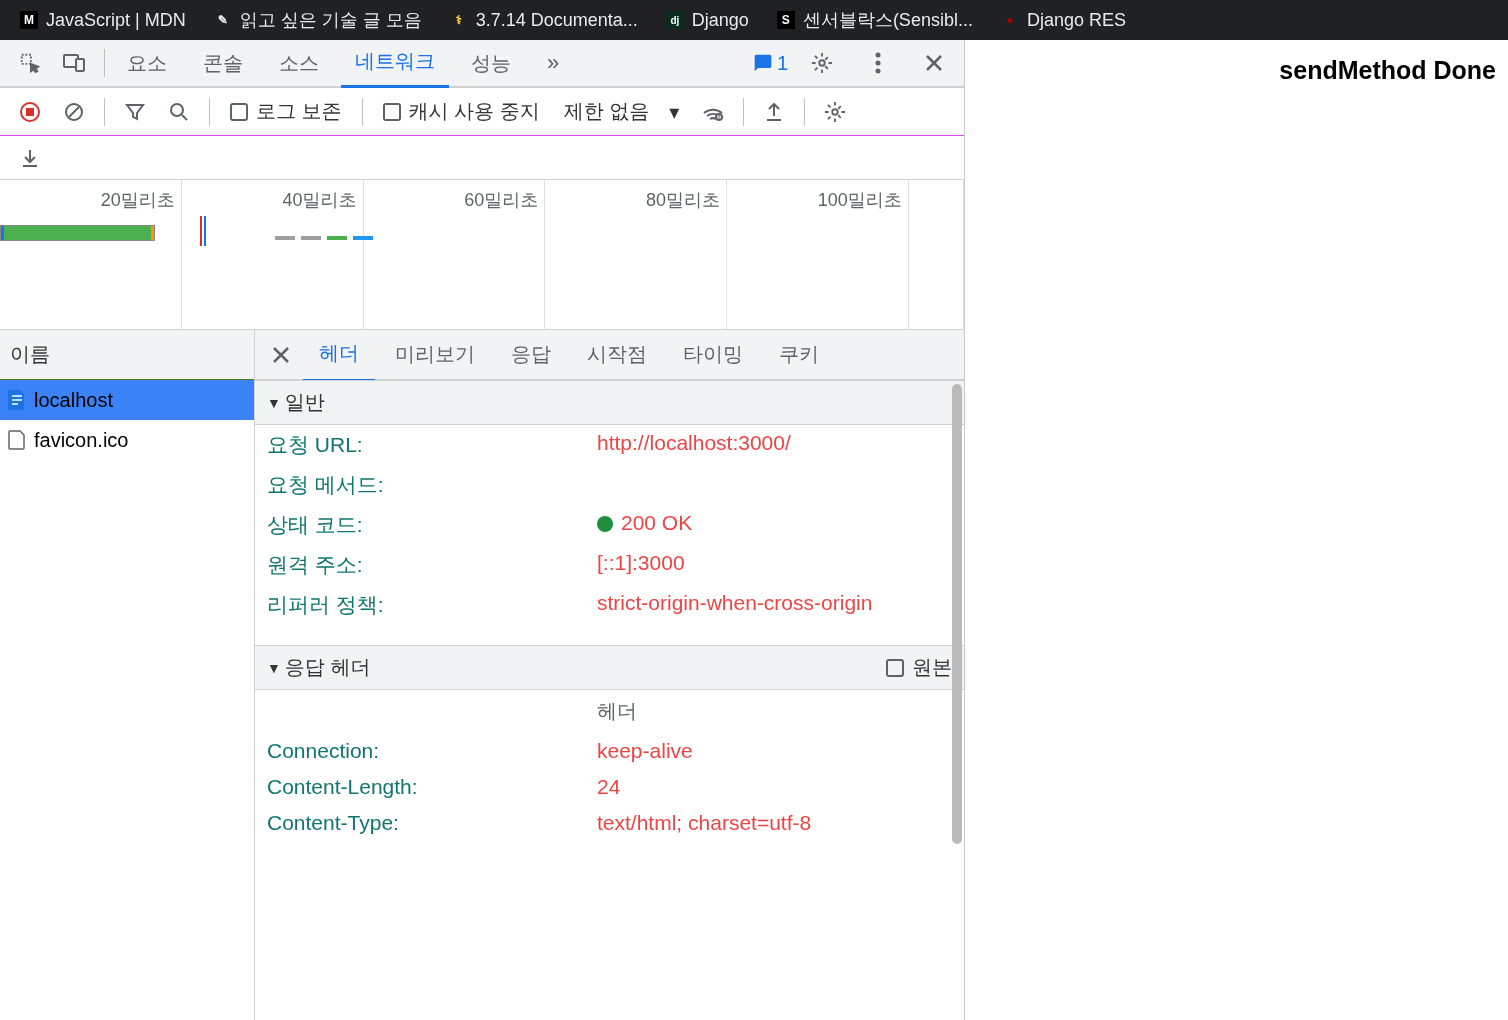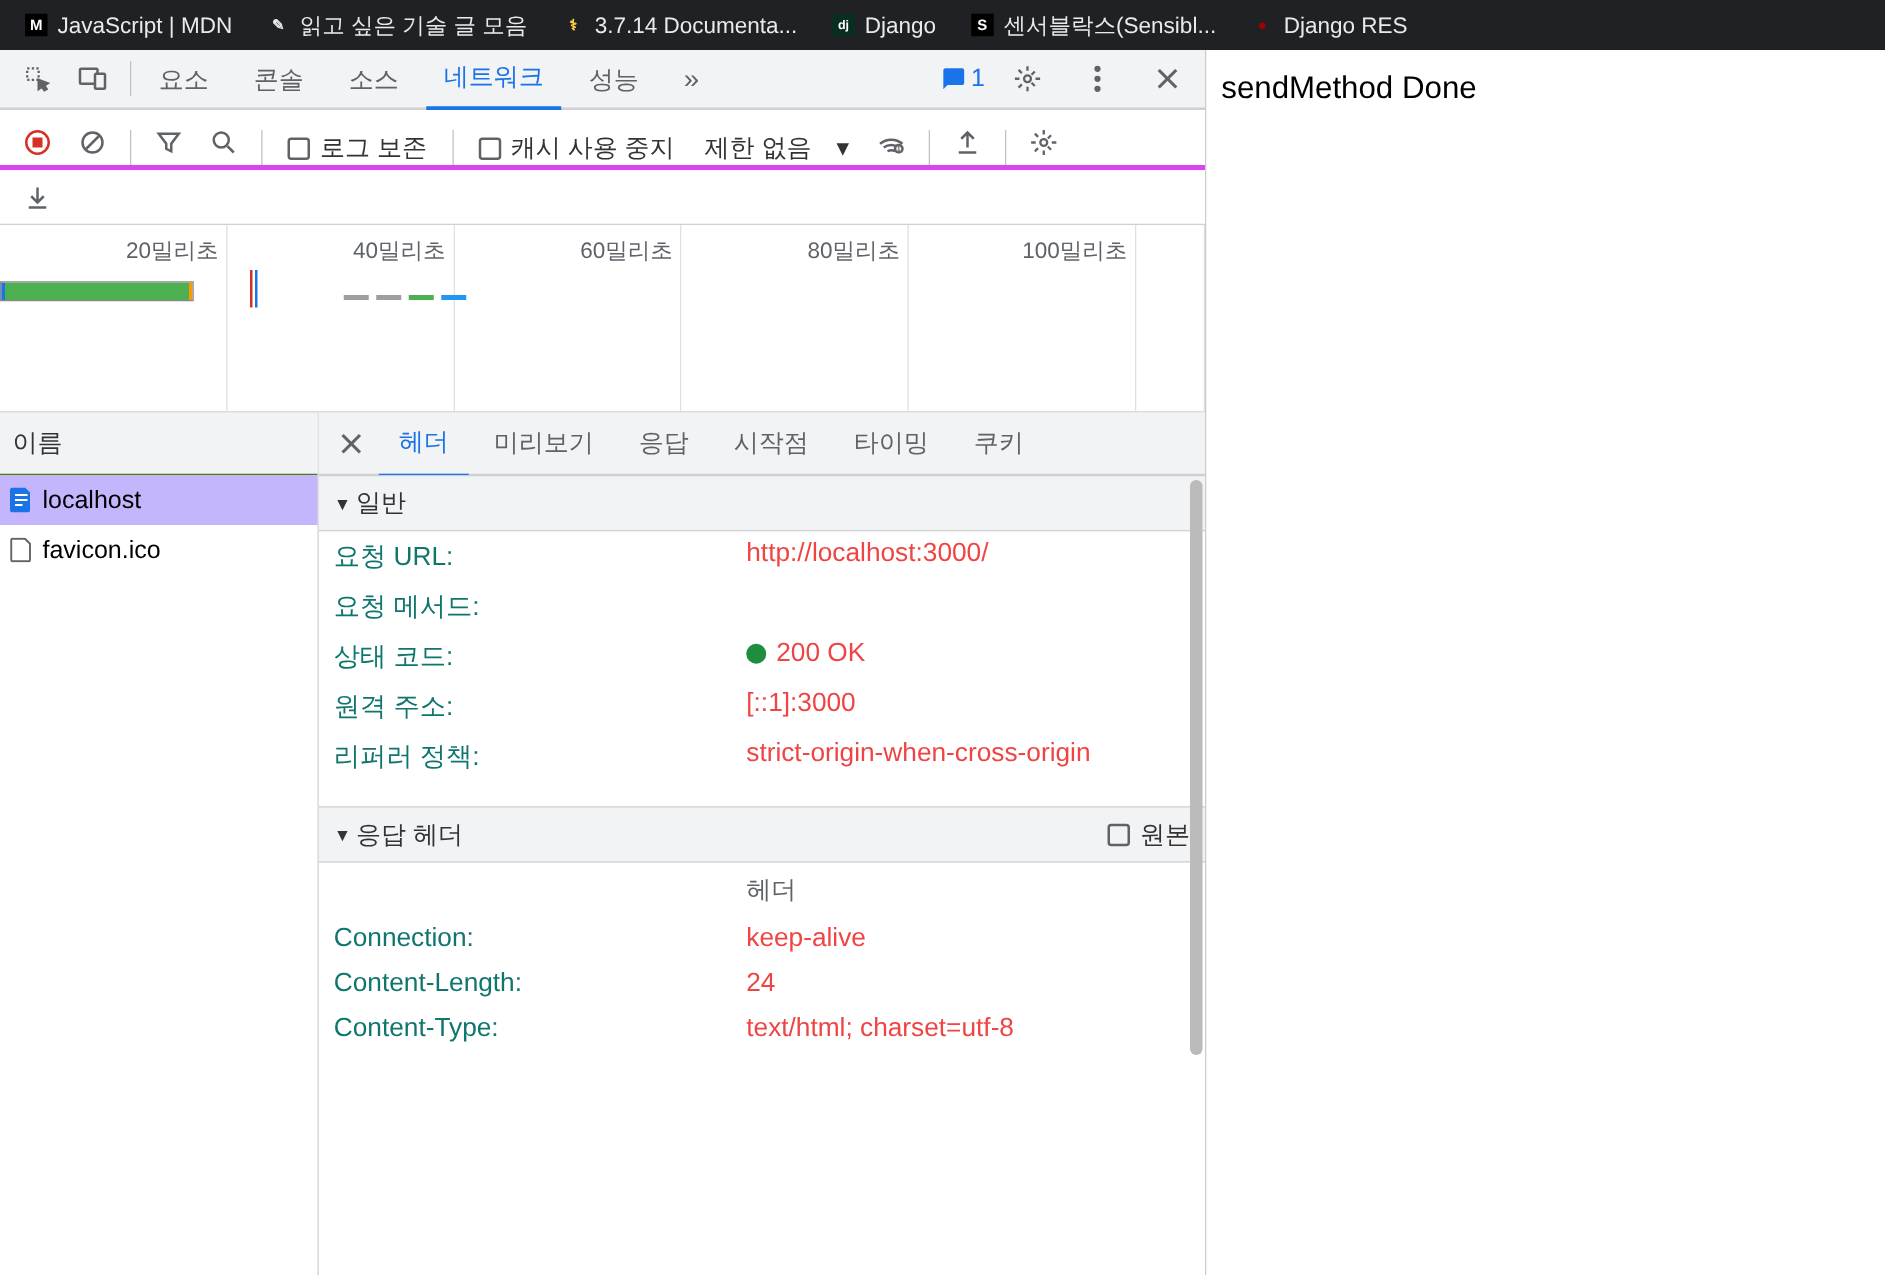--- a/index.html
+++ b/index.html
@@ -48,21 +48,22 @@
     .devtools-panel {
       width: 965px;
       border-right: 1px solid #ccc;
       display: flex;
       flex-direction: column;
     }
     .content-panel {
       flex: 1;
       padding: 16px 12px;
       font-size: 25px;
-      font-weight: normal;
+      font-weight: bold;
+      text-align: right;
     }
     .devtools-toolbar {
       height: 48px;
       border-bottom: 2px solid #d0d0d0;
       display: flex;
       align-items: center;
       padding: 0 8px;
       background: #f1f3f4;
     }
     .toolbar-icon {
@@ -103,23 +104,23 @@
     }
     .issues-badge {
       display: flex;
       align-items: center;
       gap: 4px;
       color: #1a73e8;
       font-size: 20px;
     }
     .network-toolbar {
       height: 48px;
-      border-bottom: 4px solid #d946ef;
-      display: flex;
-      align-items: flex-end;
+      border-bottom: 1px solid #d946ef;
+      display: flex;
+      align-items: center;
       padding: 0 8px;
     }
     .checkbox-label {
       display: flex;
       align-items: center;
       gap: 8px;
       font-size: 20px;
       color: #333;
       margin: 0 12px;
     }
@@ -221,21 +222,21 @@
     .request-item {
       height: 40px;
       display: flex;
       align-items: center;
       padding: 0 8px;
       gap: 8px;
       font-size: 20px;
       cursor: pointer;
     }
     .request-item.selected {
-      background: #c4b5fd;
+      background: #3b82f6;
       align-items: center;
     }
     .file-icon {
       width: 18px;
       height: 20px;
     }
     .detail-panel {
       flex: 1;
       display: flex;
       flex-direction: column;

